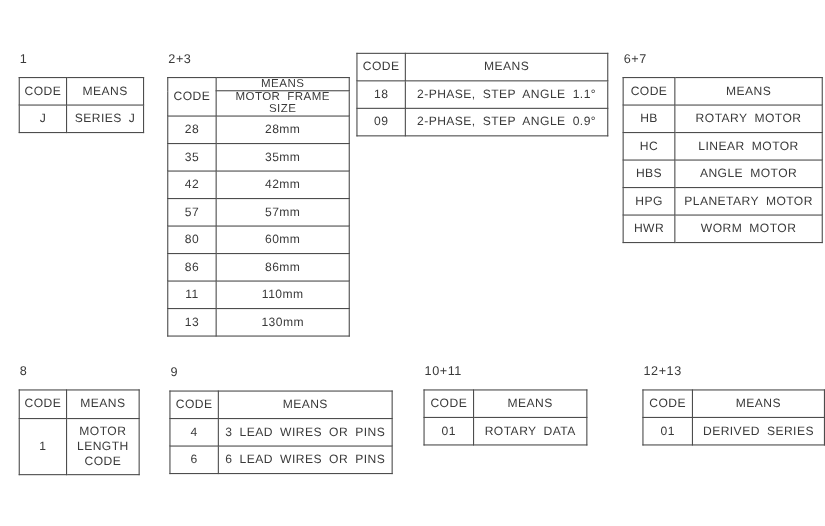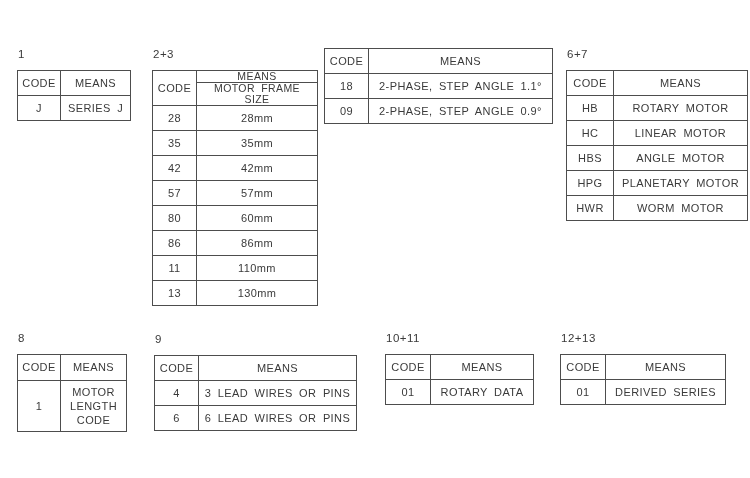--- a/index.html
+++ b/index.html
@@ -253,21 +253,21 @@
       </thead>
       <tbody>
         <tr>
           <td>01</td>
           <td>ROTARY DATA</td>
         </tr>
       </tbody>
     </table>
 </section>
 
-<section class="code-table-block" style="left:560px; top:332px; --c1:45px; --c2:120px;">
+<section class="code-table-block" style="left:584px; top:332px; --c1:45px; --c2:120px;">
   <div class="tbl-label">12+13</div>
   <table>
       <colgroup>
         <col class="c1">
         <col class="c2">
       </colgroup>
       <thead>
         <tr>
           <th>CODE</th>
           <th>MEANS</th>

